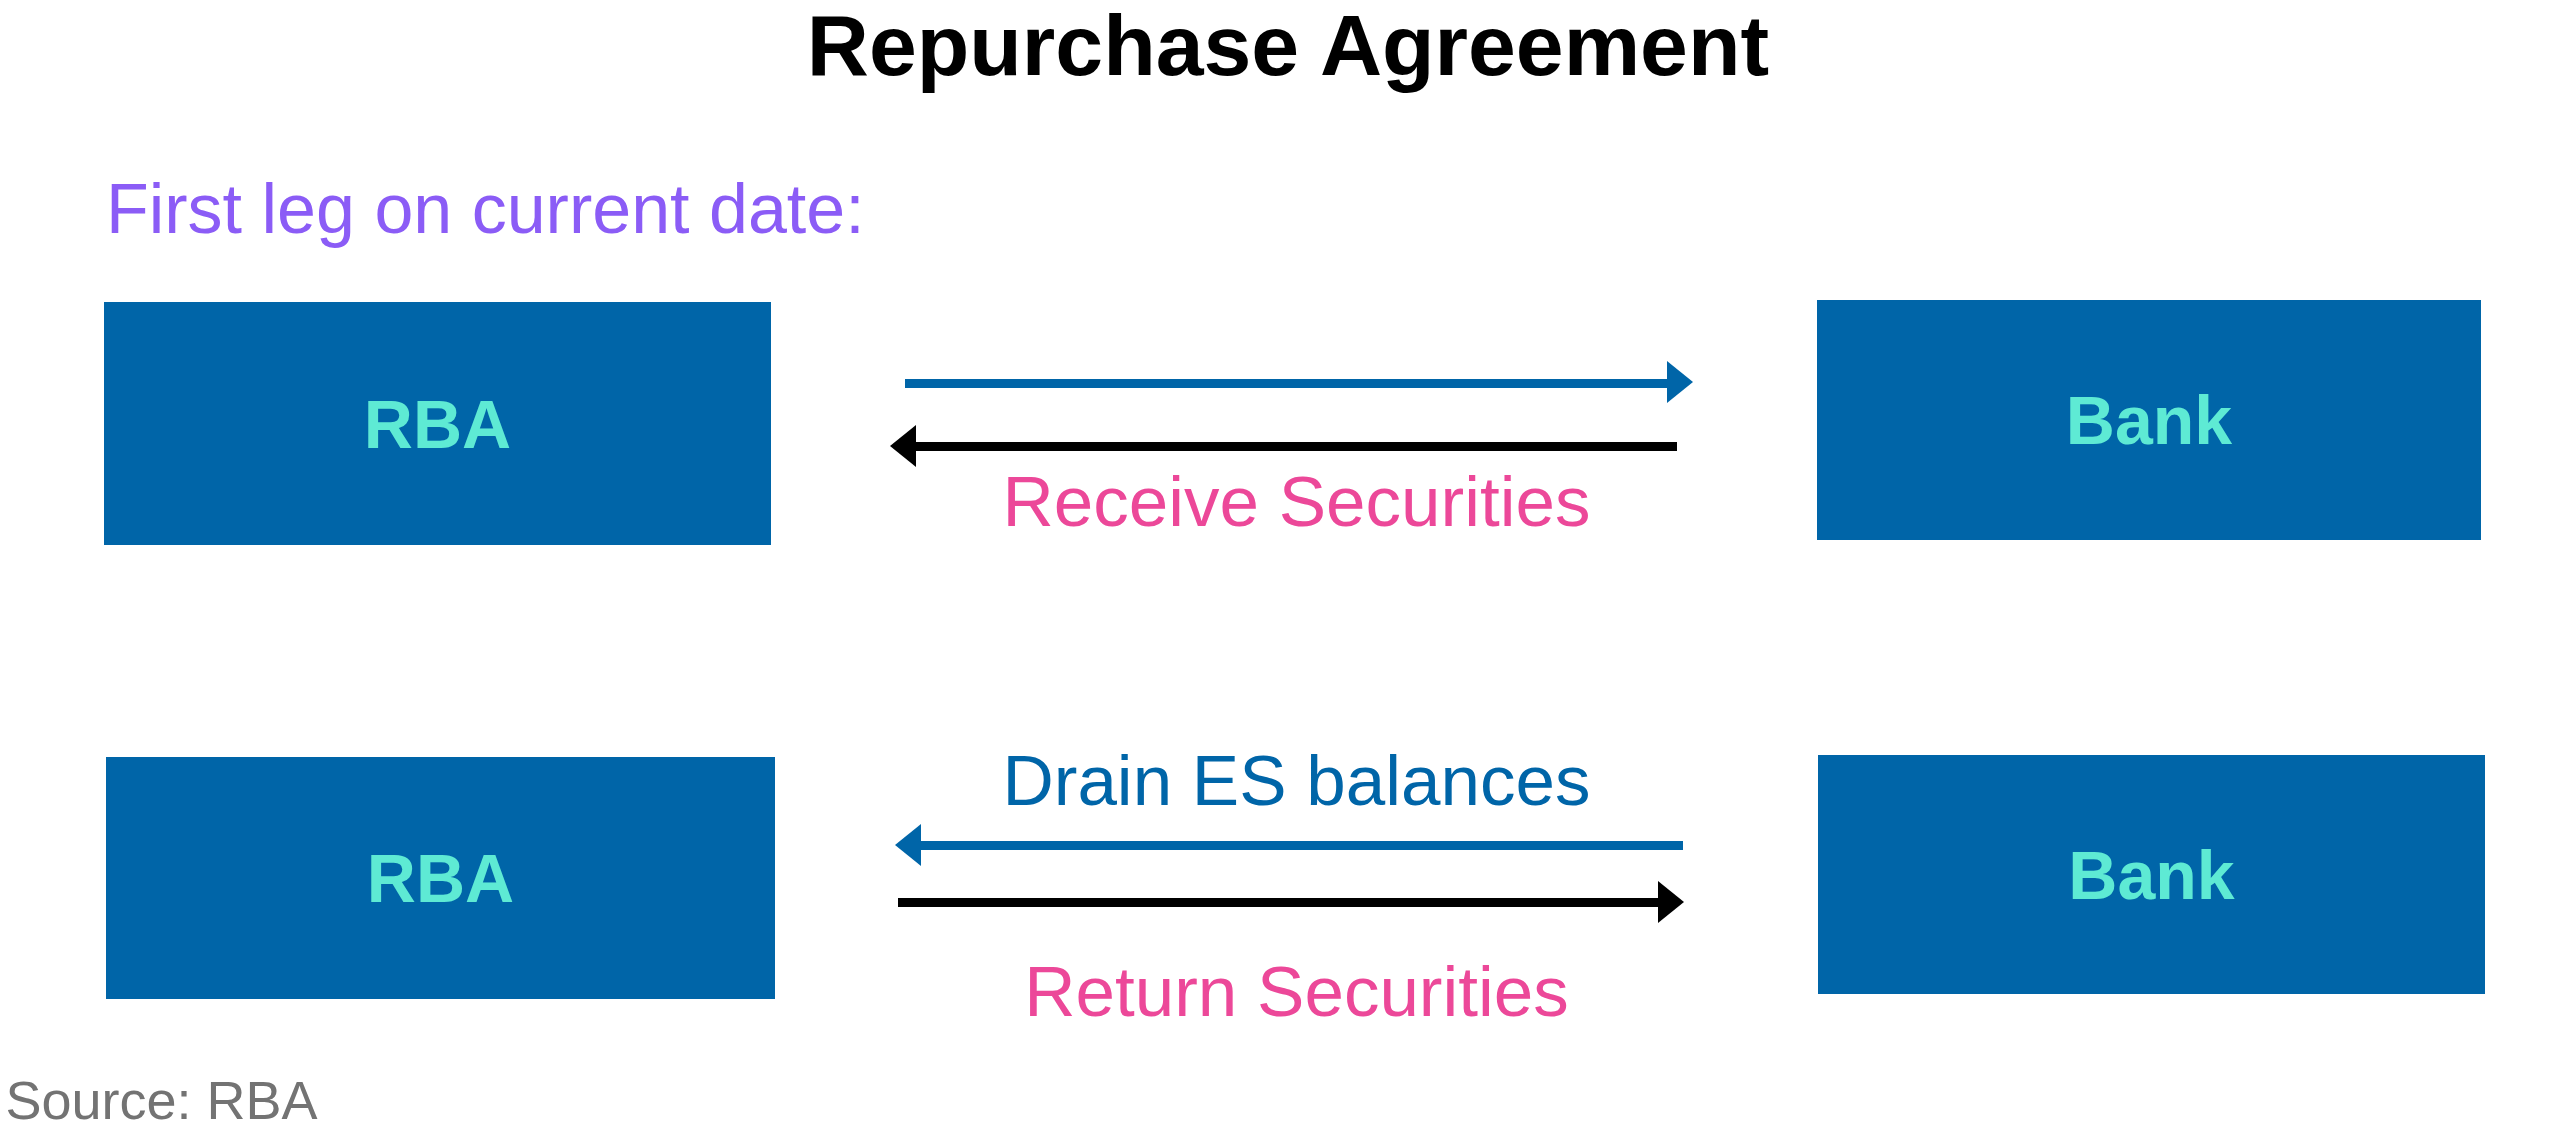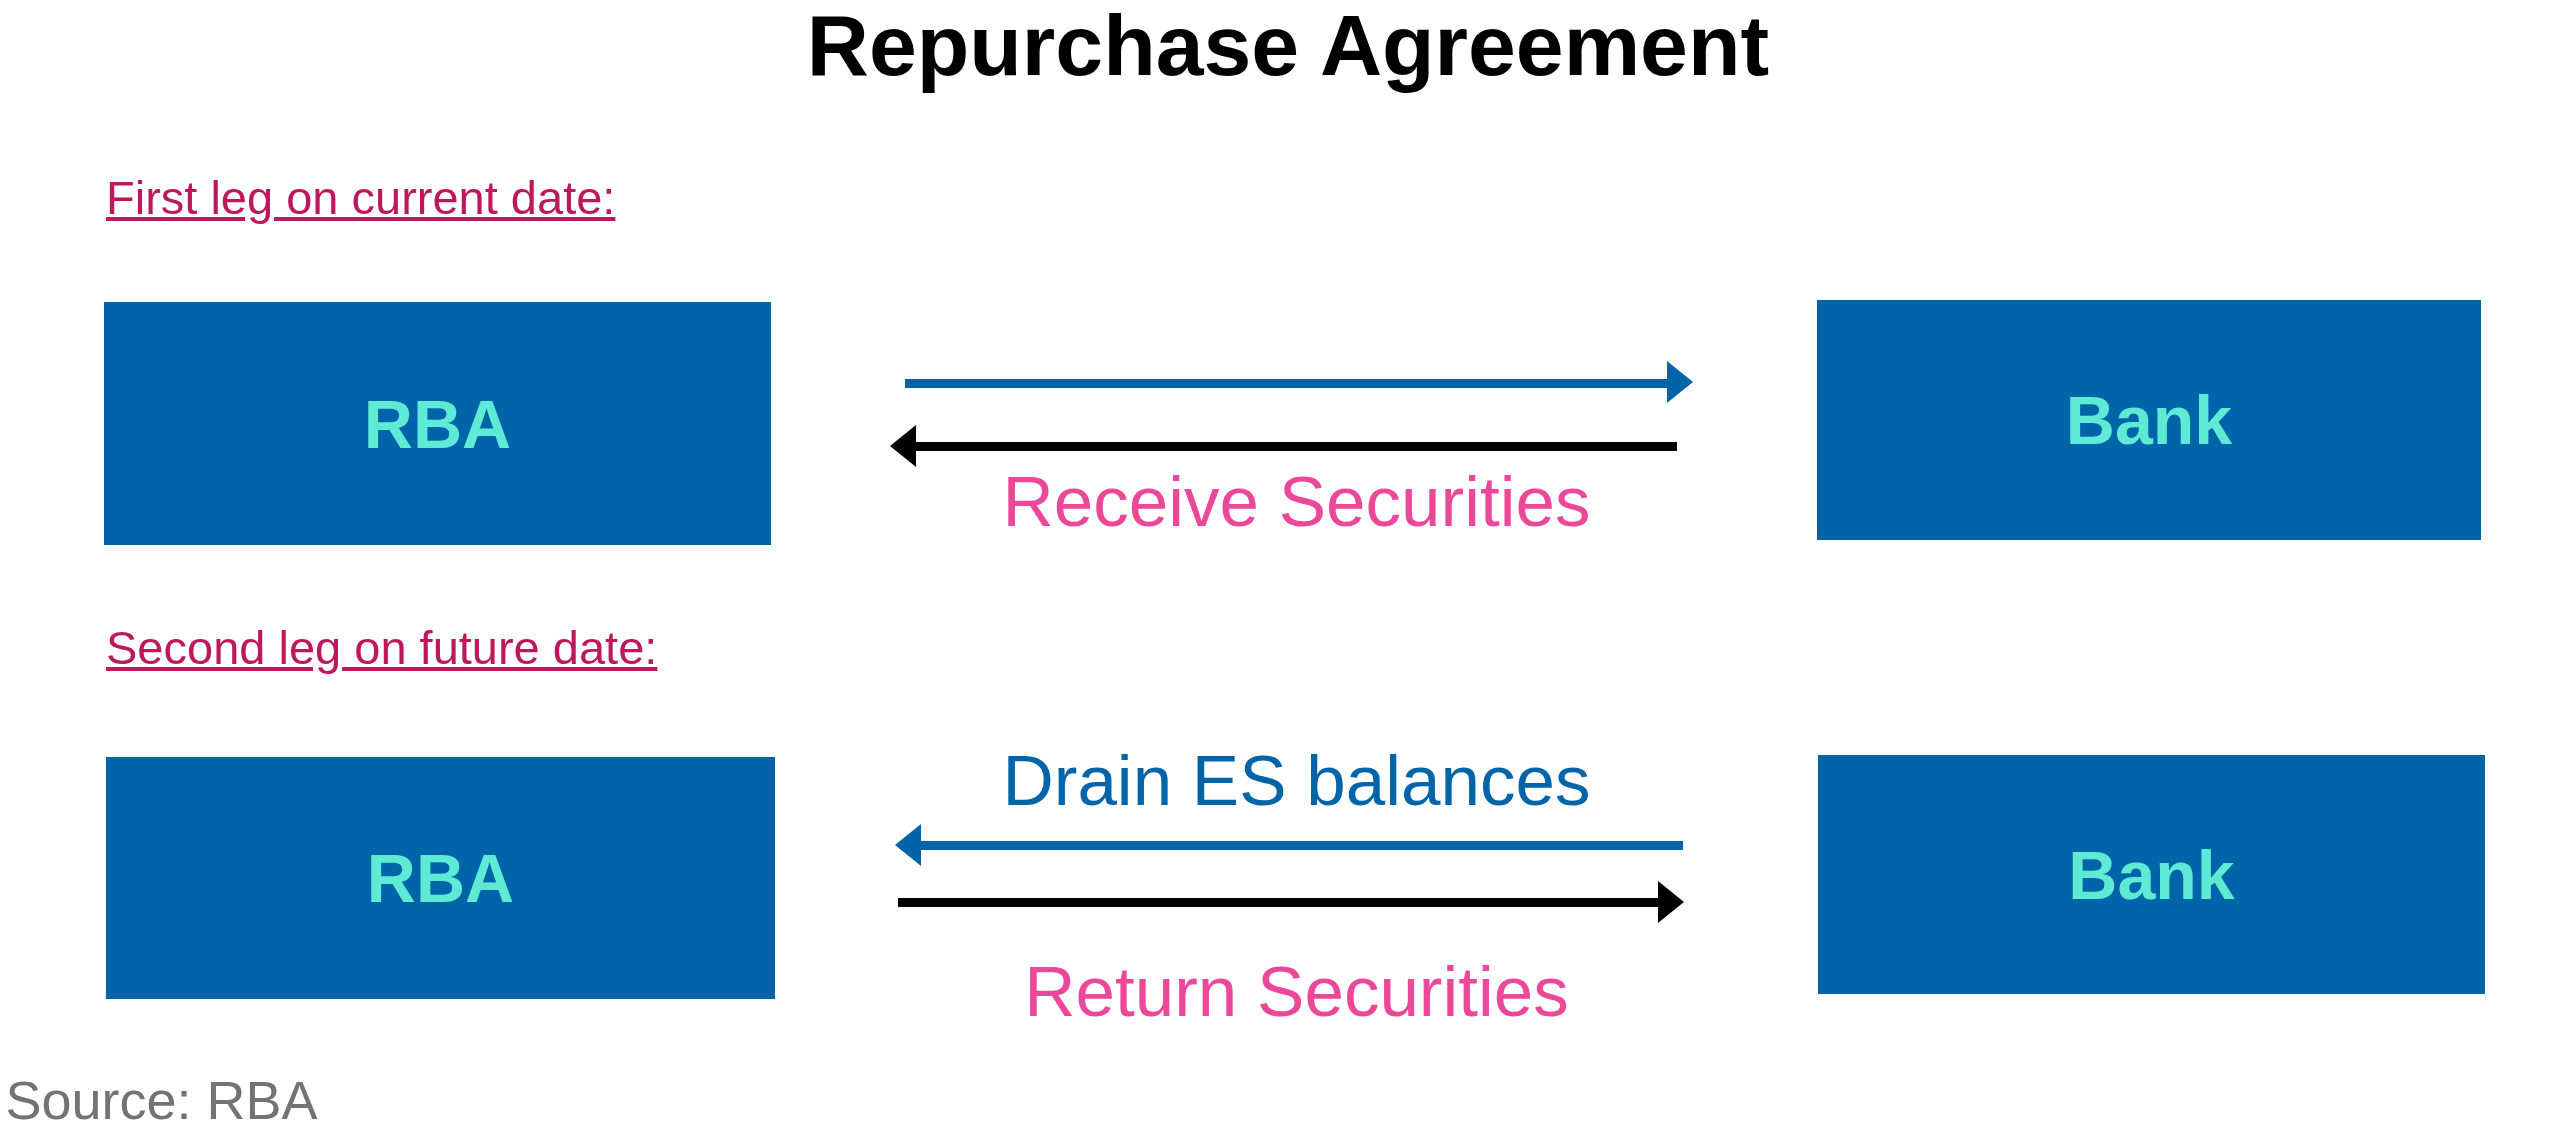--- a/index.html
+++ b/index.html
@@ -11,21 +11,21 @@
     overflow:hidden;
   }
   .abs{position:absolute;}
   .ttl{
     left:0;top:2.1px;width:2576px;
     text-align:center;
     font-size:86px;font-weight:bold;color:#000;
     line-height:1;white-space:nowrap;
   }
   .sec{
-    font-size:47px;color:#be185d;line-height:1;white-space:nowrap;text-decoration:underline;
+    font-size:70px;color:#8b5cf6;line-height:1;white-space:nowrap;
   }
   .box{
     background:var(--blue);
     display:flex;align-items:center;justify-content:center;
     color:#5eead4;font-weight:bold;font-size:68px;line-height:1;
   }
   .alabel{
     left:775px;width:1043px;text-align:center;
     font-size:71px;line-height:1;white-space:nowrap;
   }
@@ -66,21 +66,20 @@
     <div class="abs head right blue" style="left:1667px;top:361px;"></div>
   </div>
 
   <div>
     <div class="abs head left black" style="left:890px;top:425px;"></div>
     <div class="abs shaft black" style="left:916px;top:442px;width:761px;"></div>
   </div>
 
   <div class="abs alabel black" style="top:466px;">Receive Securities</div>
 
-  <div class="abs sec" style="left:106px;top:624px;">Second leg on future date:</div>
 
   <div class="abs box" style="left:106px;top:757px;width:669px;height:242px;">
     <span>RBA</span>
   </div>
 
   <div class="abs box" style="left:1818px;top:755px;width:667px;height:239px;">
     <span>Bank</span>
   </div>
 
   <div class="abs alabel blue" style="top:745px;">Drain ES balances</div>

